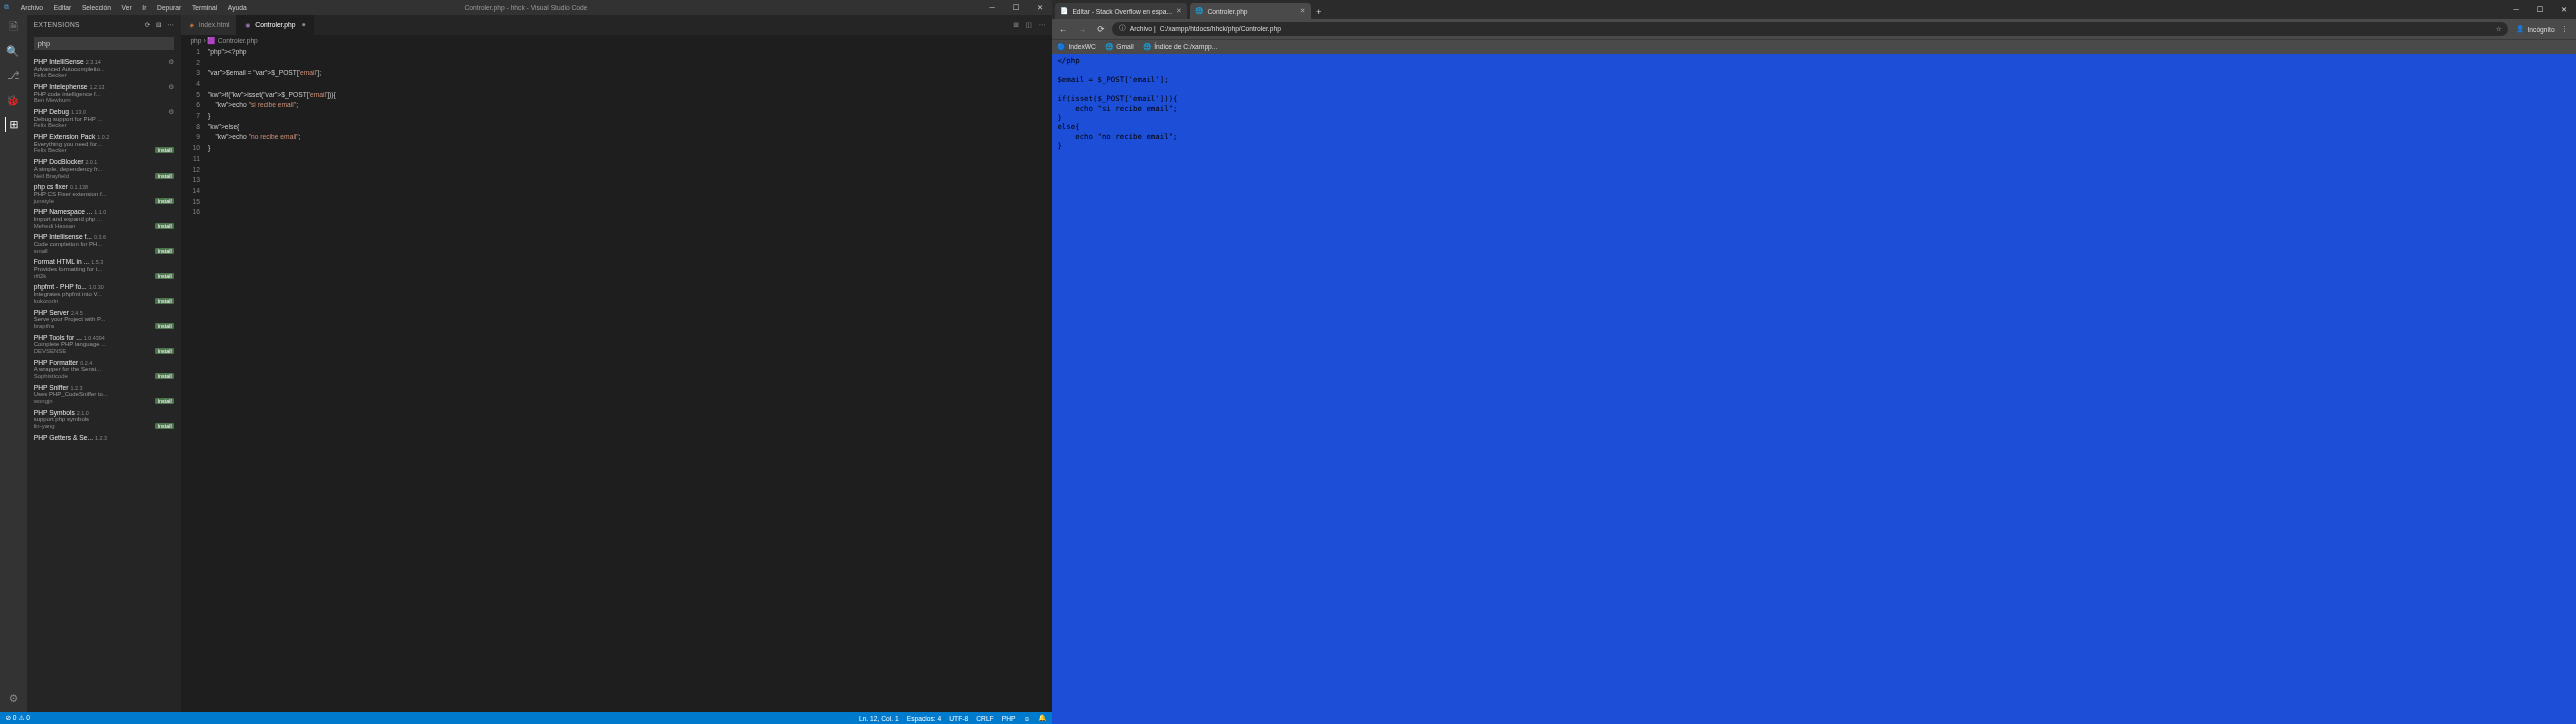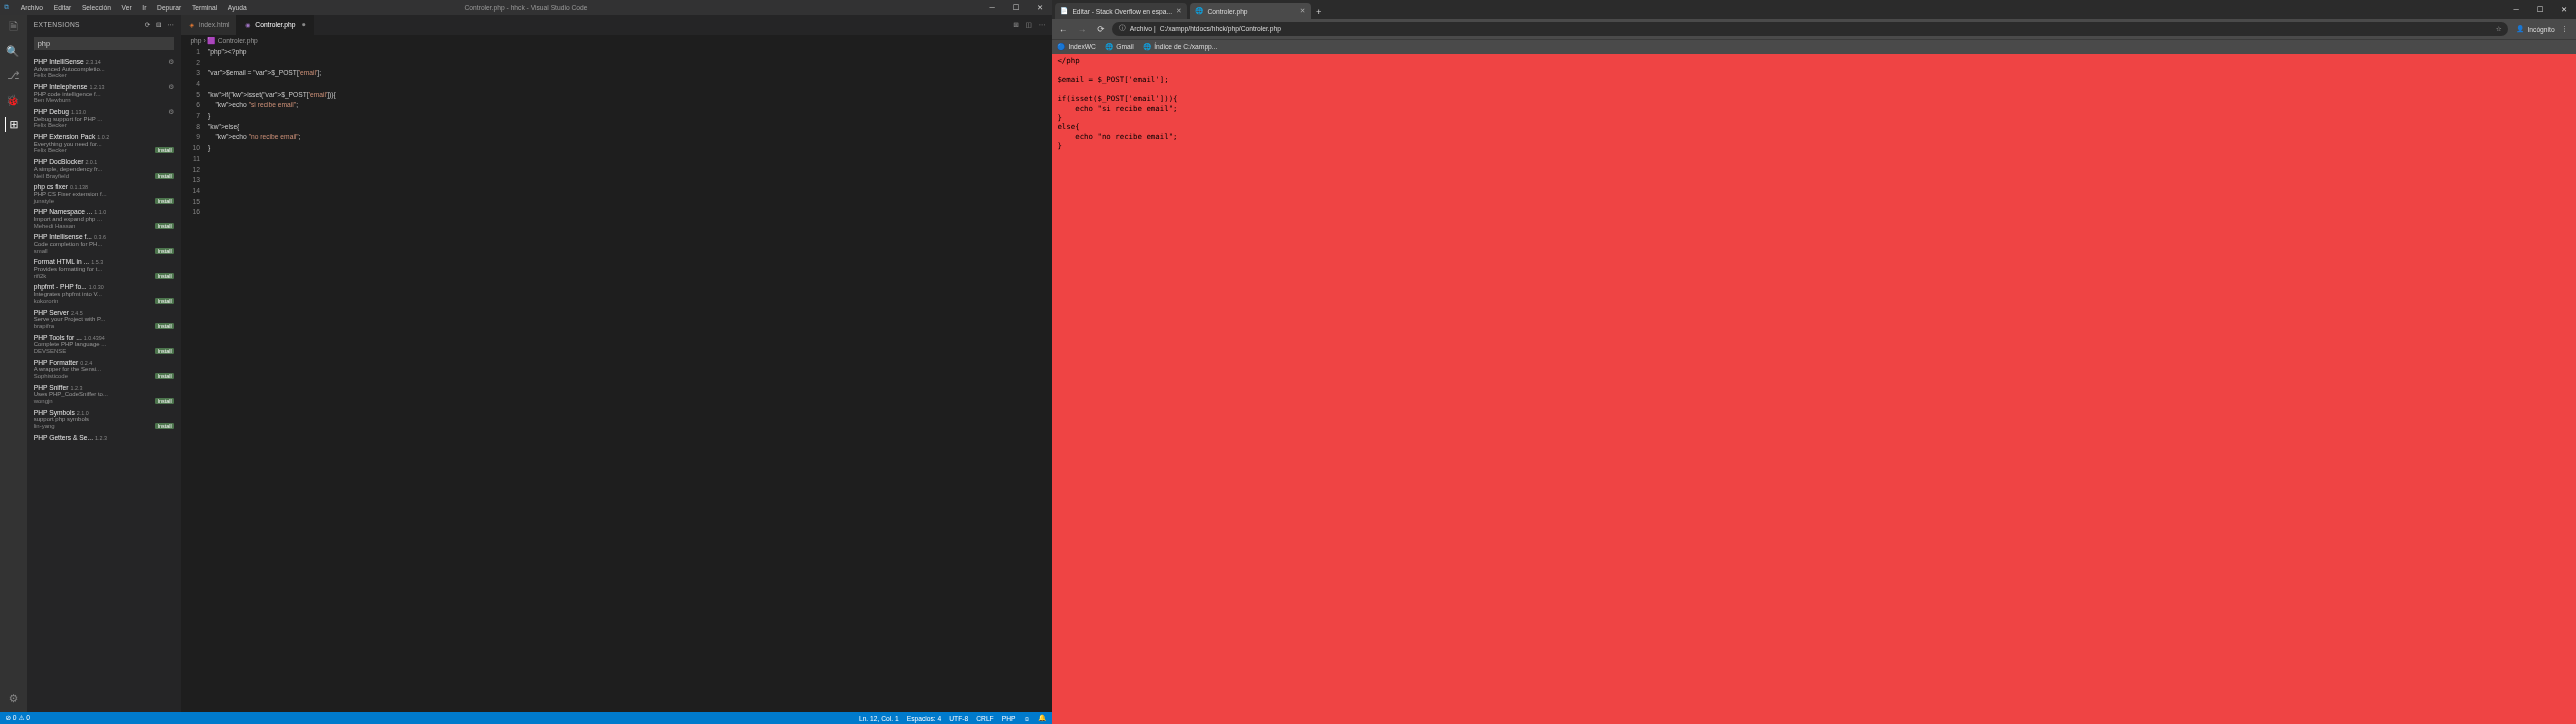--- a/index.html
+++ b/index.html
@@ -53,21 +53,21 @@
 .newtab{width:16px;height:16px;display:flex;align-items:center;justify-content:center;color:#ddd;font-size:9.4px;cursor:pointer}
 .bwin{margin-left:auto;display:flex}
 .bwin div{width:24px;height:19px;display:flex;align-items:center;justify-content:center;color:#ddd;font-size:7.4px}
 .baddr{height:20px;background:#4a4a4a;display:flex;align-items:center;padding:0 4px;gap:4px}
 .bnavbtn{width:14.8px;height:14.8px;display:flex;align-items:center;justify-content:center;color:#ddd;border-radius:50%;font-size:8.7px}
 .addrbar{flex:1;height:14.8px;background:#2b2b2b;border-radius:7.4px;display:flex;align-items:center;padding:0 6.7px;color:#ddd;font-size:6.7px;gap:4px}
 .addricon{color:#aaa}
 .incognito{display:flex;align-items:center;gap:2.7px;color:#ddd;font-size:6.7px;padding:0 4px}
 .bbookmarks{height:14.8px;background:#4a4a4a;display:flex;align-items:center;padding:0 5.4px;gap:9.4px;border-top:0.7px solid #3a3a3a}
 .bbm{display:flex;align-items:center;gap:2.7px;color:#ddd;font-size:6.7px;cursor:pointer}
-.bpage{flex:1;background:#ef4444;color:#000;font-family:monospace;font-size:7.4px;padding:2.7px 5.4px;white-space:pre;line-height:9.4px}
+.bpage{flex:1;background:#1d4ed8;color:#000;font-family:monospace;font-size:7.4px;padding:2.7px 5.4px;white-space:pre;line-height:9.4px}
 .ficon{width:8px;height:8px;display:inline-flex;align-items:center;justify-content:center;font-size:6px}
 .orange{color:#e37933}
 .purple{color:#a074c4}
 </style>
 </head>
 <body>
 
 <div class="vscode">
   <div class="titlebar">
     <span style="width:13.4px;text-align:center;color:#4a9fd6">⧉</span>

